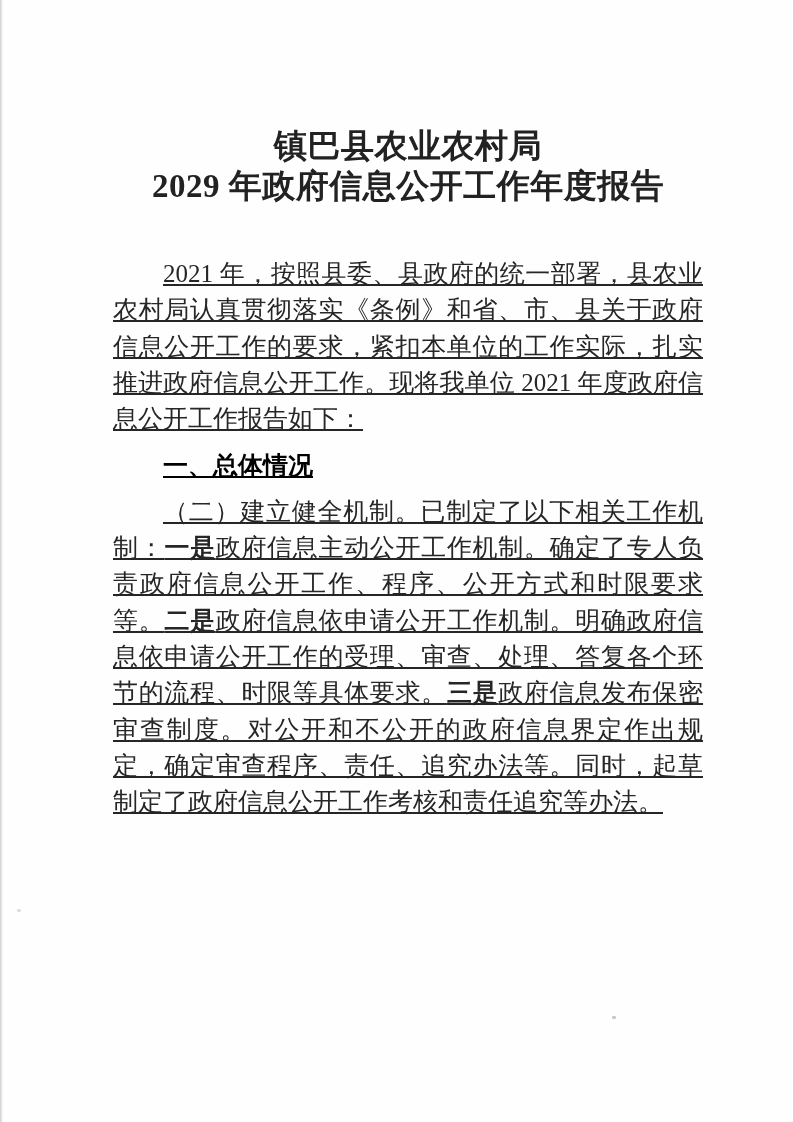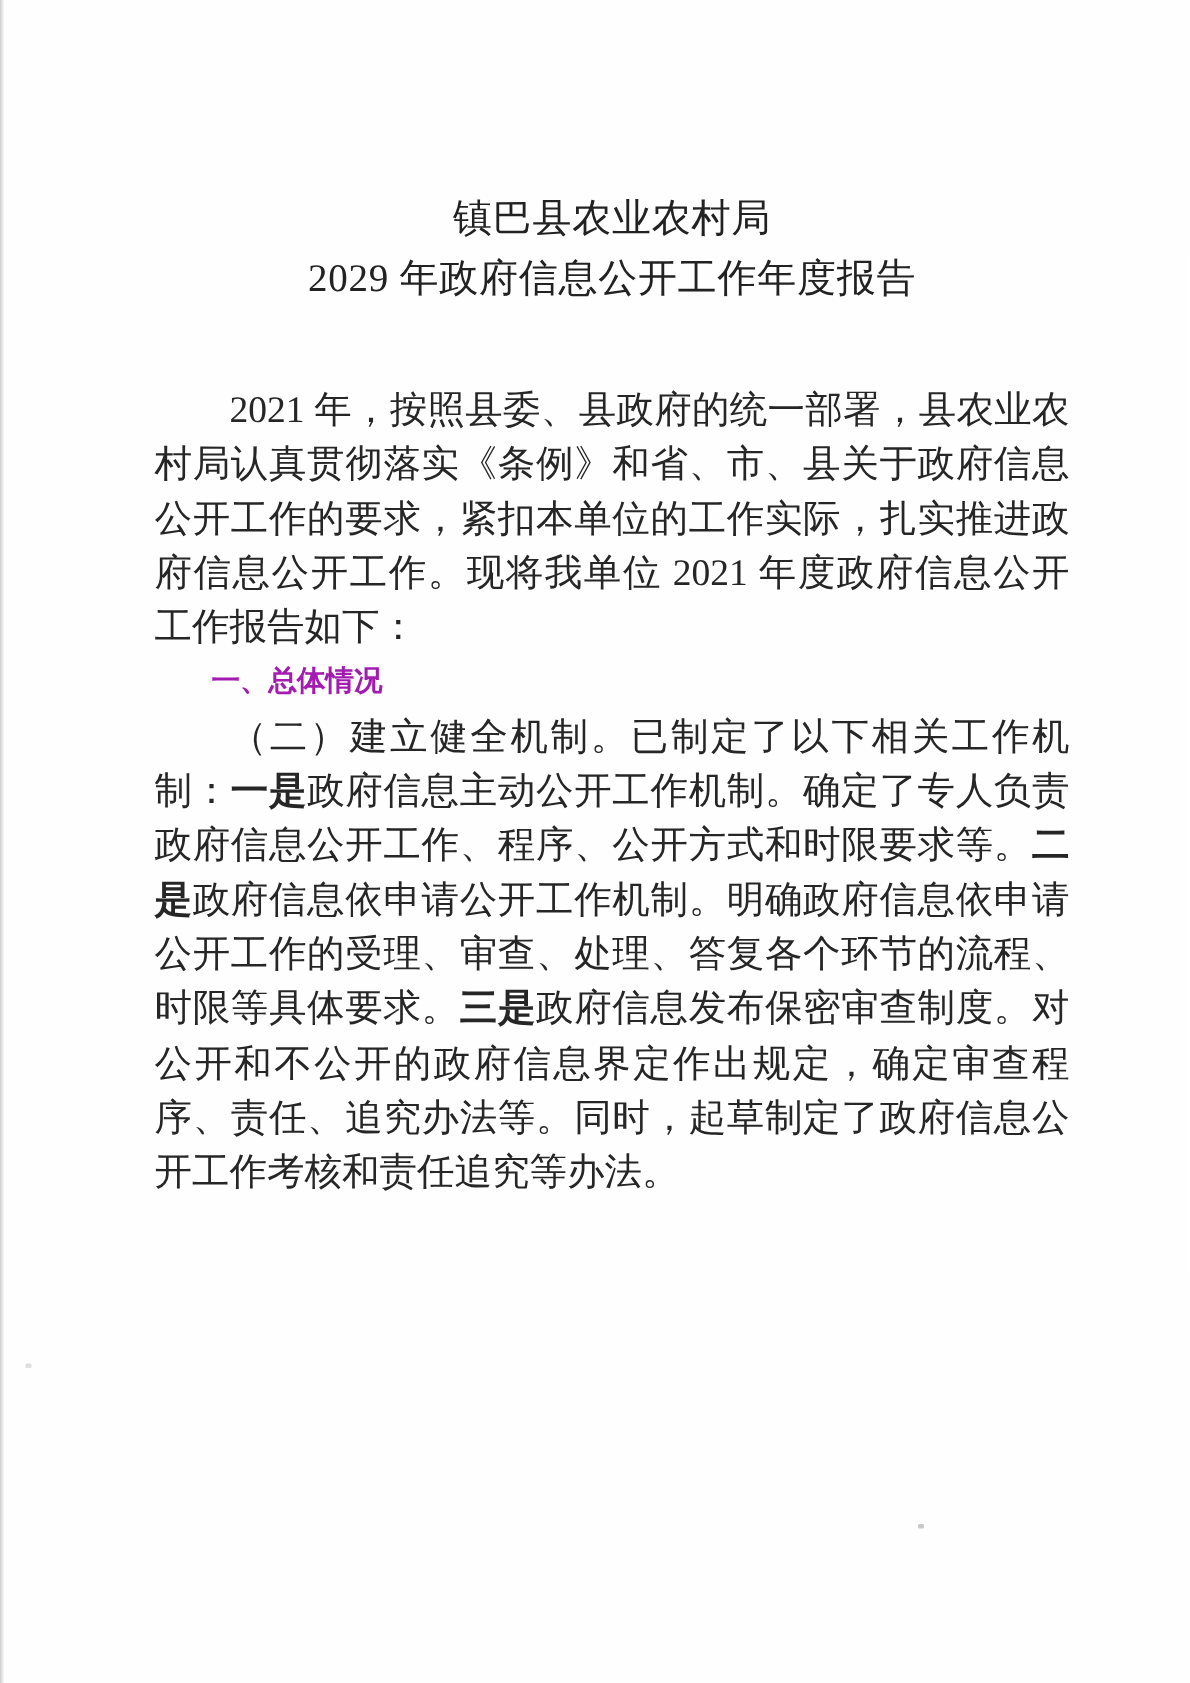--- a/index.html
+++ b/index.html
@@ -37,47 +37,48 @@
   .speck-2 { left: 17px;  top: 909px; opacity: .6; }
 
   .content {
     position: absolute;
     left: 103px;
     top: 126px;
     width: 610px;
   }
   .doc-title {
     text-align: center;
-    font-weight: normal;
-    font-size: 26px;
+    font-weight: bold;
+    font-size: 33px;
     line-height: 40px;
     letter-spacing: 0.5px;
     color: #222222;
   }
   .doc-title .title-line { display: block; }
 
   .doc-body {
     margin-top: 50px;
     font-size: 25px;
     line-height: 36.3px;
     text-align: justify;
     color: #262626;
   }
   .doc-body p {
-    margin: 0;
+    margin: 10px;
     text-indent: 2em;
+    text-decoration: underline;
   }
   .section-heading {
     margin: 0;
     text-indent: 2em;
     font-family: "Liberation Sans", "DejaVu Sans", sans-serif;
     font-weight: bold;
-    font-size: 19px;
+    font-size: 25px;
     line-height: 36.3px;
-    color: #a21caf;
+    color: #000000;
   }
   .bold-run {
     font-weight: bold;
   }
 </style>
 </head>
 <body>
 
 <div class="scan-page">
   <div class="scan-edge-left"></div>

